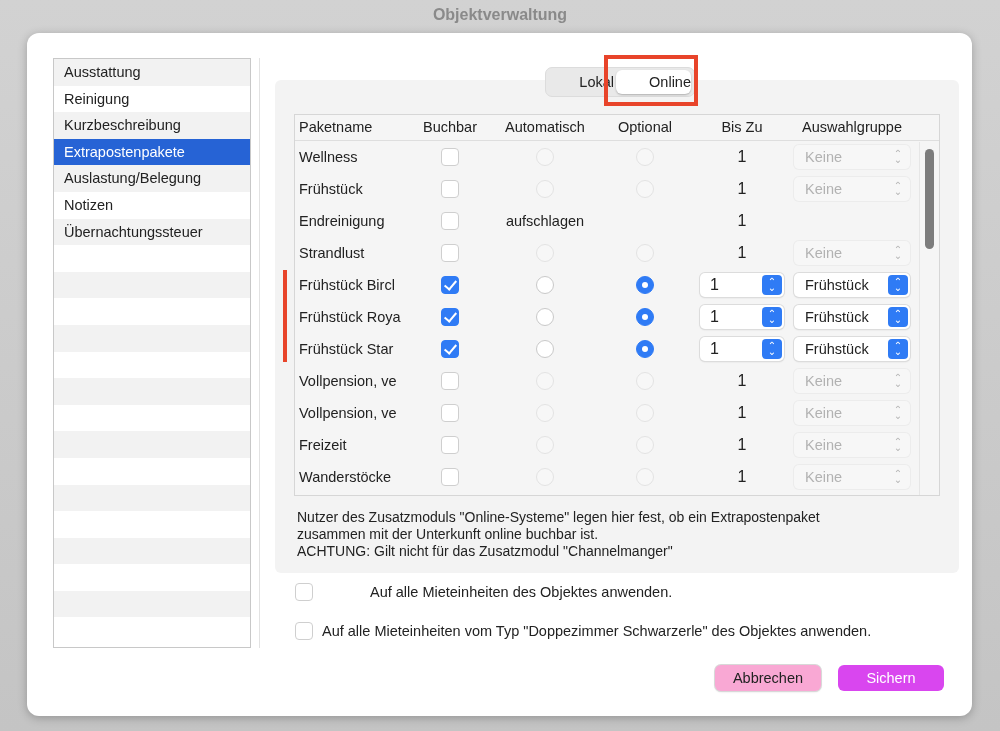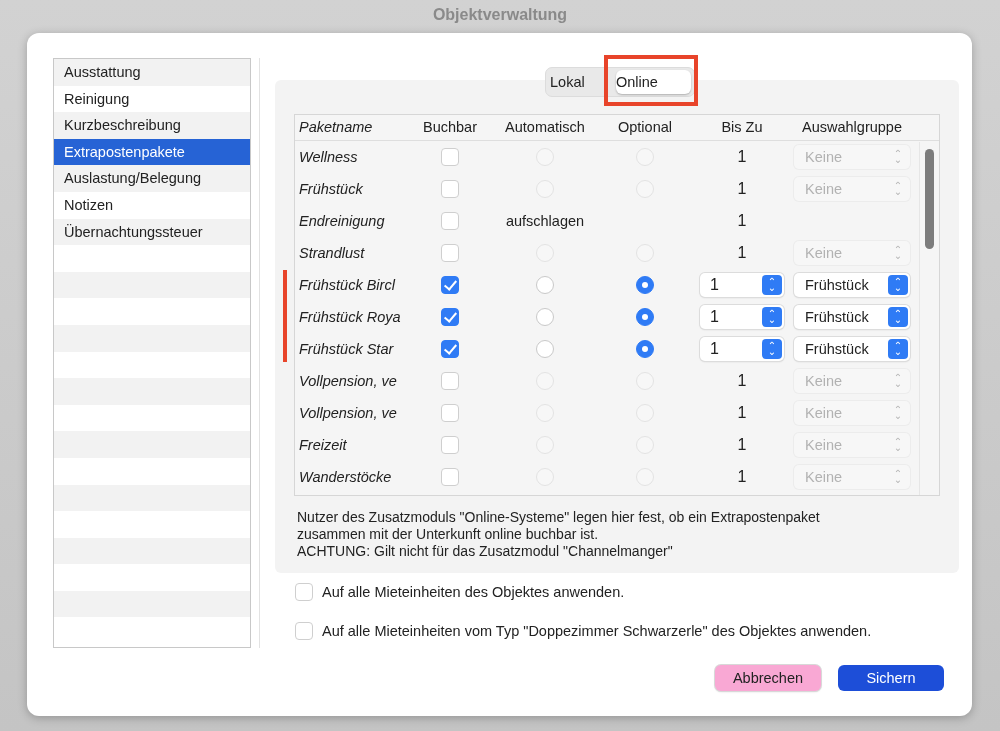--- a/index.html
+++ b/index.html
@@ -38,21 +38,21 @@
   
   .groupbox {
     position: absolute; left: 248px; top: 47px; width: 684px; height: 493px;
     background: #f3f3f3; border-radius: 6px;
   }
   .segmented {
     position: absolute; left: 518px; top: 34px; height: 30px; width: 150px;
     background: #e9e9e9; border-radius: 7px; border: 1px solid #dcdcdc;
   }
   .seg {
-    position: absolute; top: 2px; height: 24px; line-height: 24px; text-align: left;
+    position: absolute; top: 2px; height: 24px; line-height: 24px; text-align: right;
     font-size: 14.5px; color: #222; cursor: pointer;
   }
   .seg.lokal { left: 4px; width: 64px; }
   .seg.online {
     left: 70px; width: 75px; background: #fff; border-radius: 6px;
     box-shadow: 0 1px 2px rgba(0,0,0,0.25);
   }
   .highlight-box {
     position: absolute; left: 577px; top: 22px; width: 94px; height: 51px;
     border: 4px solid #e8442a;
@@ -60,21 +60,21 @@
   
   .table-wrap {
     position: absolute; left: 267px; top: 81px; width: 646px; height: 382px;
     border: 1px solid #d6d6d6; background: #f5f5f5; overflow: hidden;
   }
   .thead {
     height: 26px; line-height: 24px; display: flex; border-bottom: 1px solid #dedede;
     font-size: 14.5px; color: #222; background: #f5f5f5;
   }
   .trow { height: 32px; display: flex; align-items: center; font-size: 14.5px; }
-  .c-name { width: 108px; padding-left: 4px; white-space: nowrap; overflow: hidden; font-style: italic; }
+  .c-name { width: 108px; padding-left: 4px; white-space: nowrap; overflow: hidden; }
   .c-buch { width: 94px; display: flex; justify-content: center; }
   .c-auto { width: 96px; display: flex; justify-content: center; }
   .c-opt  { width: 104px; display: flex; justify-content: center; }
   .c-bis  { width: 90px; display: flex; justify-content: center; }
   .c-grp  { width: 130px; display: flex; justify-content: center; }
   .thead > div { text-align: center; }
   .thead .c-name { text-align: left; }
   .chk {
     width: 18px; height: 18px; border-radius: 4px; background: #fff;
     border: 1px solid #cfcfcf; position: relative;
@@ -130,21 +130,21 @@
   }
   .apply-row {
     position: absolute; left: 268px; display: flex; align-items: center; font-size: 14.5px; color: #222;
   }
   .apply-row .chk { margin-right: 9px; }
   .btn {
     position: absolute; top: 632px; height: 26px; border-radius: 6px; font-size: 14.5px;
     display: flex; align-items: center; justify-content: center; cursor: pointer;
   }
   .btn-cancel { left: 688px; width: 106px; background: #f9a8d4; color: #222; box-shadow: 0 0 0 1px #d8d8d8, 0 1px 2px rgba(0,0,0,0.15); }
-  .btn-save { left: 811px; width: 106px; background: #1d4ed8; color: #fff; }
+  .btn-save { left: 811px; width: 106px; background: #d946ef; color: #fff; }
 </style>
 </head>
 <body>
 
 <div class="titlebar">Objektverwaltung</div>
 
 <div class="dialog">
 
   <div class="sidebar" id="sidebar">
       <div class="side-row">Ausstattung</div>
@@ -468,21 +468,21 @@
       <div class="scroll-thumb"></div>
     </div>
   </div>
 
   <div class="info-text">
     <div>Nutzer des Zusatzmoduls "Online-Systeme" legen hier fest, ob ein Extrapostenpaket</div>
     <div>zusammen mit der Unterkunft online buchbar ist.</div>
     <div>ACHTUNG: Gilt nicht für das Zusatzmodul "Channelmanger"</div>
   </div>
 
-  <div class="apply-row" style="top:550px;">
+  <div class="apply-row" style="top:550px;gap:48px;">
     <span class="chk"></span>
     <span>Auf alle Mieteinheiten des Objektes anwenden.</span>
   </div>
   <div class="apply-row" style="top:589px;">
     <span class="chk"></span>
     <span>Auf alle Mieteinheiten vom Typ "Doppezimmer Schwarzerle" des Objektes anwenden.</span>
   </div>
 
   <div class="btn btn-cancel">Abbrechen</div>
   <div class="btn btn-save">Sichern</div>

